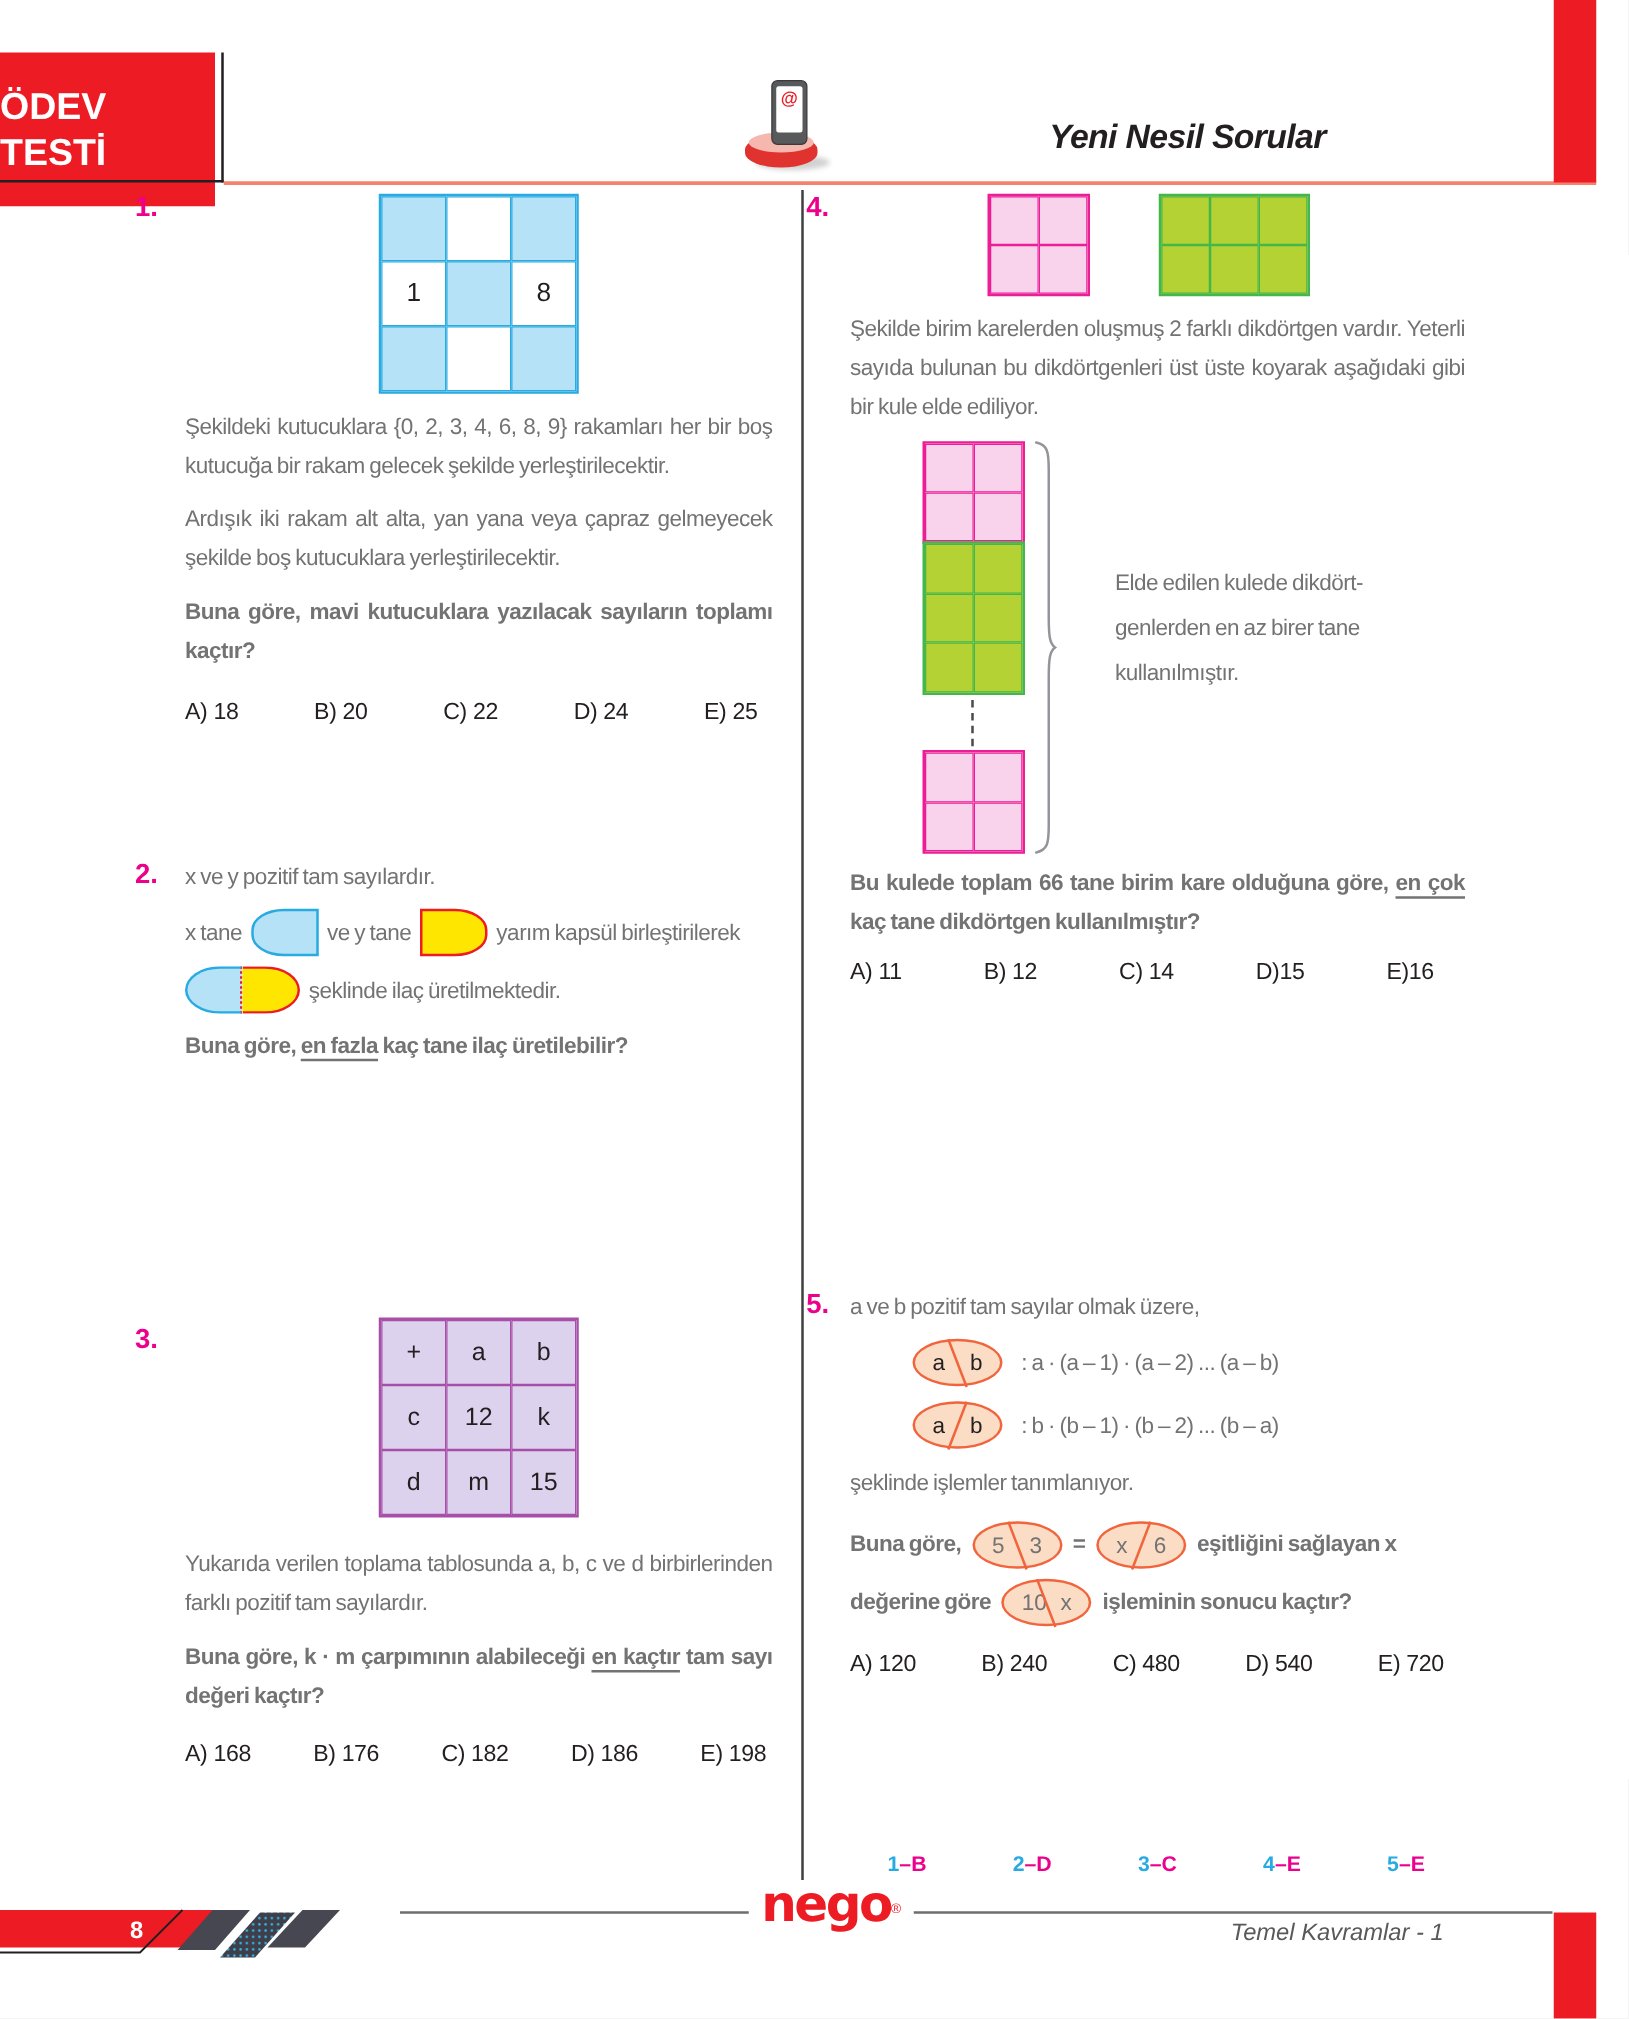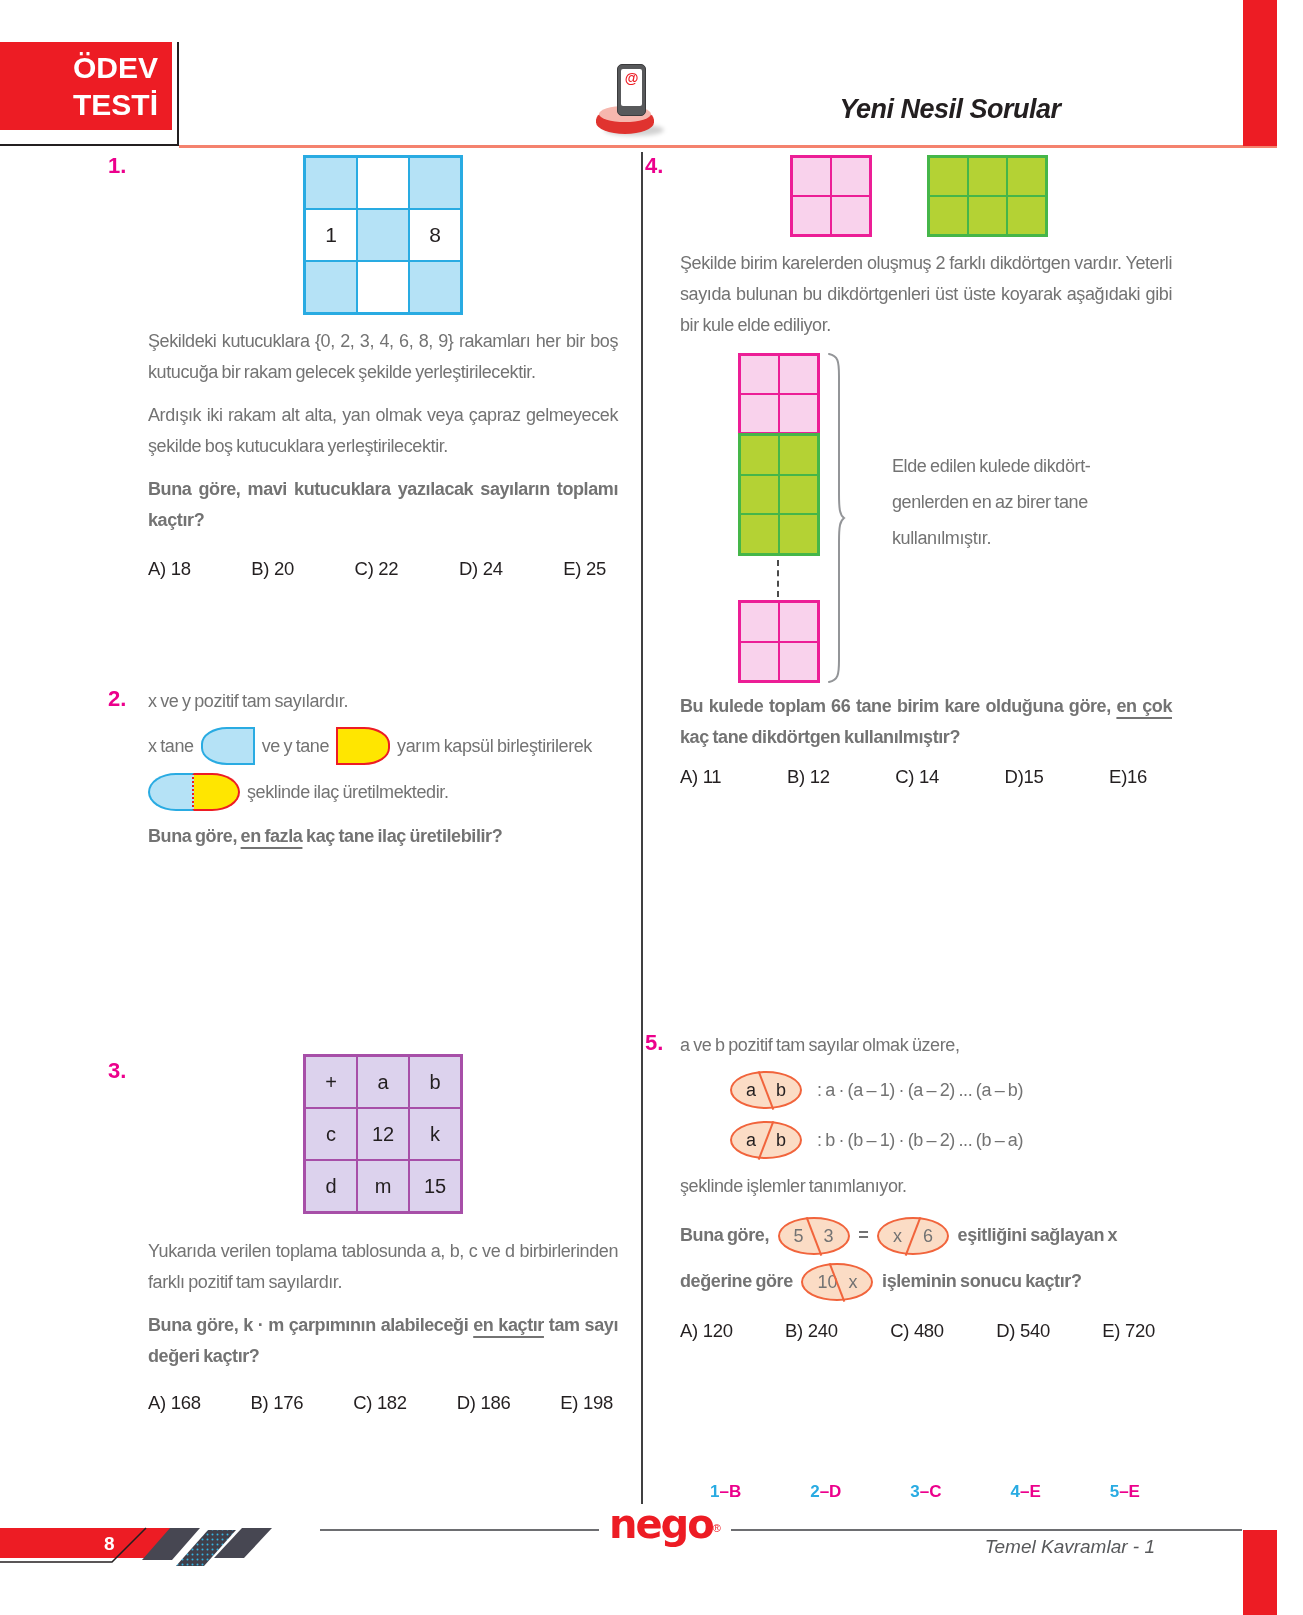--- a/index.html
+++ b/index.html
@@ -9,22 +9,22 @@
     overflow:hidden; margin:0 auto;
   }
   .abs { position:absolute; }
   .txt { font-size:18px; letter-spacing:-0.4px; word-spacing:-1px; line-height:31px; color:#737373; }
   .bold { font-weight:bold; }
   .just { text-align:justify; }
   .uline { text-decoration:underline; text-underline-offset:5px; text-decoration-thickness:1.5px; }
   .qnum { color:#ec008c; font-weight:bold; font-size:22px; }
 
   
-  .badge { left:0; top:42px; width:172px; height:88px; background:#ed1c24; color:#fff;
-    display:flex; flex-direction:column; justify-content:center; align-items:flex-end;
+  .badge { left:0; top:42px; width:172px; height:123px; background:#ed1c24; color:#fff;
+    display:flex; flex-direction:column; justify-content:center; align-items:flex-start;
     padding-right:14px; box-sizing:border-box; font-weight:bold; font-size:30px; line-height:37px; }
   .badge-vline { left:177px; top:42px; width:2px; height:104px; background:#231f20; }
   .badge-bline { left:0; top:144px; width:179px; height:2px; background:#231f20; }
   .head-redline { left:179px; top:145px; width:1098px; height:2.5px; background:#f4826e; }
   .tr-bar { left:1243px; top:0; width:34px; height:146px; background:#ed1c24; }
   .br-bar { left:1243px; top:1530px; width:34px; height:85px; background:#ed1c24; }
   .title { left:760px; top:94px; width:380px; text-align:center; font-weight:bold; font-size:27px; letter-spacing:-0.5px; color:#231f20;font-style:italic; }
   .divider { left:641px; top:152px; width:2px; height:1352px; background:#404041; }
 
   
@@ -125,21 +125,21 @@
       <div class="cell blue"></div>
       <div class="cell">1</div>
       <div class="cell blue"></div>
       <div class="cell">8</div>
       <div class="cell blue"></div>
       <div class="cell"></div>
       <div class="cell blue"></div>
     </div>
   <div class="abs" style="left:148px;top:326px;width:470px">
     <div class="txt just">Şekildeki kutucuklara {0, 2, 3, 4, 6, 8, 9} rakamları her bir boş kutucuğa bir rakam gelecek şekilde yerleştirilecektir.</div>
-    <div class="txt just" style="margin-top:12px">Ardışık iki rakam alt alta, yan olmak veya çapraz gelmeyecek şekilde boş kutucuklara yerleştirilecektir.</div>
+    <div class="txt just" style="margin-top:12px">Ardışık iki rakam alt alta, yan yana veya çapraz gelmeyecek şekilde boş kutucuklara yerleştirilecektir.</div>
     <div class="txt bold just" style="margin-top:12px"><span>Buna göre, mavi kutucuklara yazılacak sayıların toplamı kaçtır?</span></div>
     <div class="opts" style="margin-top:22px;width:458px">
         <span>A) 18</span>
         <span>B) 20</span>
         <span>C) 22</span>
         <span>D) 24</span>
         <span>E) 25</span>
       </div>
   </div>
 

